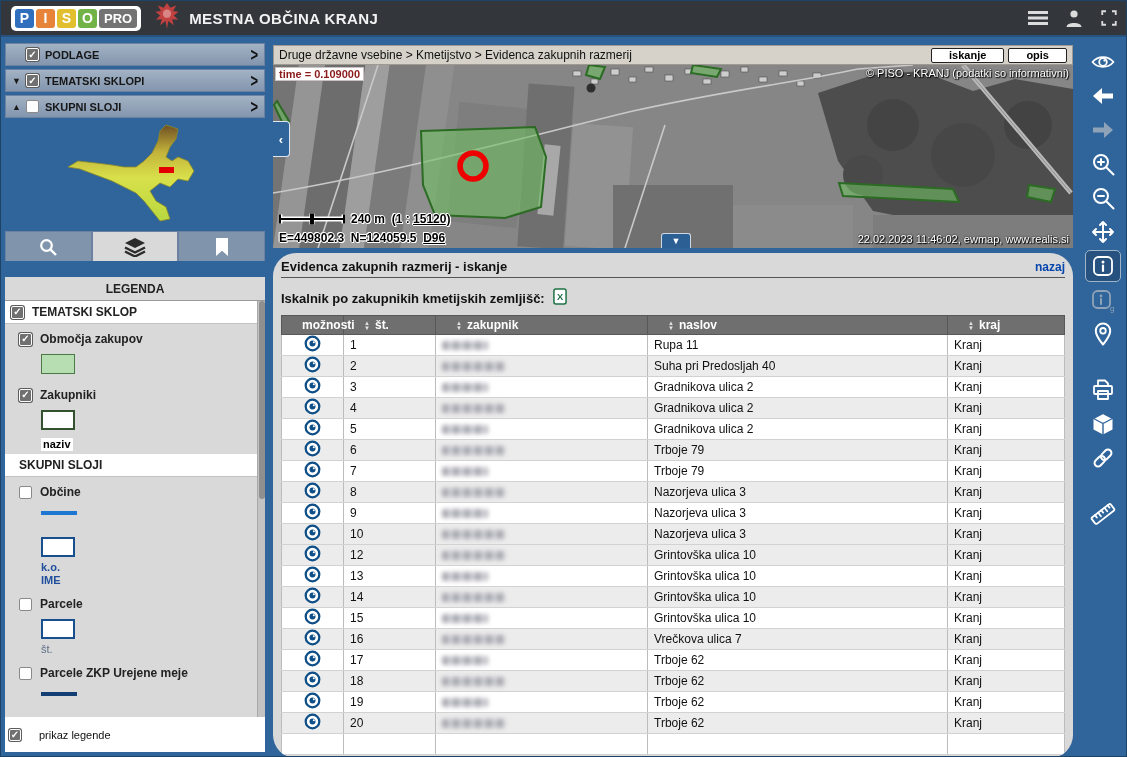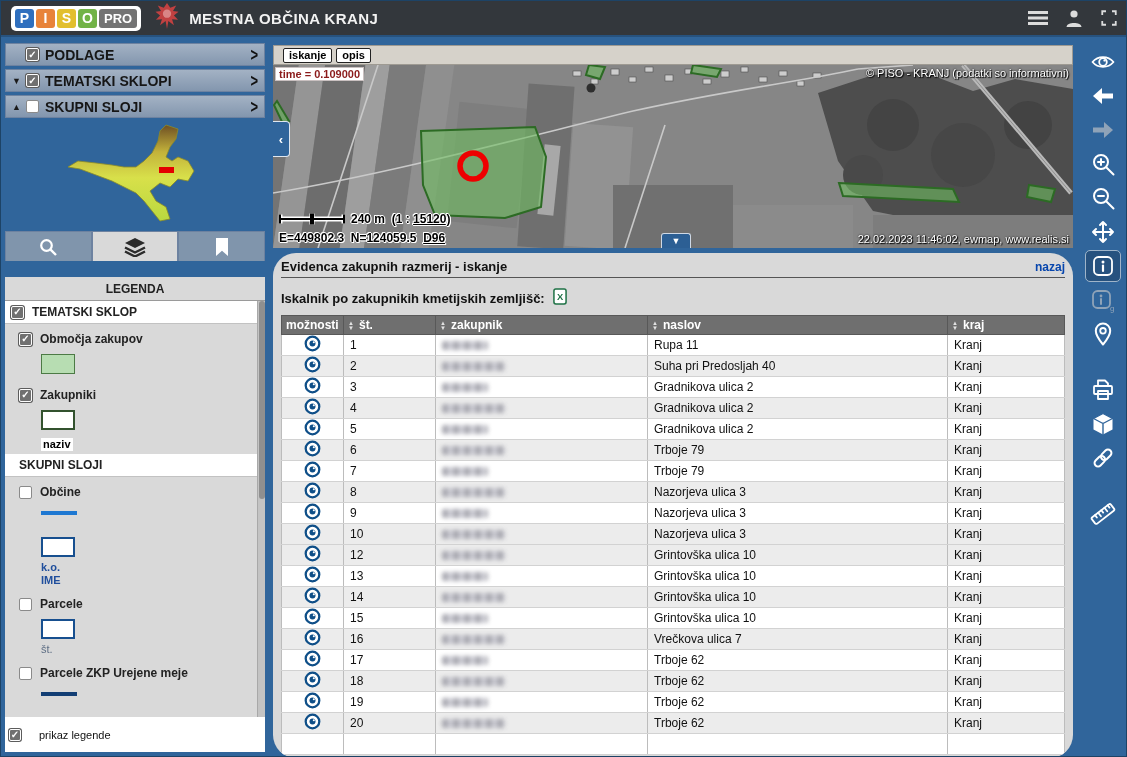--- a/index.html
+++ b/index.html
@@ -13,21 +13,21 @@
   #logo-pro { background:#737373; color:#fff; font-weight:bold; font-size:13px; border-radius:3px; height:19px; padding:0 5px; display:flex; align-items:center; }
   #coat-of-arms { margin-left:14px; }
   #muni-title { color:#f2f2f2; font-weight:bold; font-size:15px; letter-spacing:.4px; margin-left:10px; }
   #header-right { margin-left:auto; display:flex; align-items:center; gap:16px; }
   .hicon { cursor:pointer; display:flex; }
 
   
   #sidebar { position:absolute; left:0; top:36px; width:268px; height:721px; background:#30659b; padding:6px 4px 0 4px; }
   .side-panel { height:23px; margin-bottom:3px; background:linear-gradient(#a3b2c4,#8396ae); border:1px solid #6d82a0; display:flex; align-items:center; padding:0 6px; cursor:pointer; }
   .side-panel .tri { width:14px; font-size:9px; color:#1a1a1a; }
-  .side-panel .pl { font-weight:bold; font-size:14px; color:#161616; flex:1; margin-left:6px; }
+  .side-panel .pl { font-weight:bold; font-size:11px; color:#161616; flex:1; margin-left:6px; }
   .side-panel .chev { font-weight:bold; font-size:13px; color:#111; transform:scaleY(1.4); }
   .cb { width:13px; height:13px; background:#fff; border:1px solid #8a8a8a; display:inline-flex; align-items:center; justify-content:center; flex:0 0 auto; cursor:pointer; border-radius:2px; }
   .cb.checked { background:#707070; border-color:#fdfdfd; box-shadow:0 0 0 1px #5c5c5c; }
   .cb.checked::after { content:"✓"; color:#fff; font-size:10px; font-weight:bold; line-height:1; }
   #mini-map { height:104px; margin:2px 0 0 0; display:flex; align-items:center; justify-content:center; }
   #detail-row { height:18px; display:flex; align-items:center; justify-content:center; gap:6px; color:#fff; font-size:11px; }
   #side-tabs { display:flex; margin-top:6px; }
   .side-tab { flex:1; height:30px; background:#8095ac; border:1px solid #6d82a0; border-bottom:none; display:flex; align-items:center; justify-content:center; cursor:pointer; }
   .side-tab.active { background:#d9d9d9; }
   #legend-wrap { position:absolute; left:4px; right:4px; top:240px; bottom:26px; background:#d9d9d9; overflow:hidden; }
@@ -45,41 +45,41 @@
   .leg-sub.muted { color:#5f6f85; }
   #legend-scrollbar { position:absolute; right:0; top:24px; bottom:0; width:8px; background:#c3c3c3; border-left:1px solid #a8a8a8; }
   #legend-scrollbar .thumb { position:absolute; top:0; left:1px; width:6px; height:46%; background:#8f8f8f; border-radius:3px; }
   #show-legend-bar { position:absolute; left:4px; right:4px; bottom:6px; height:35px; background:#fff; display:flex; align-items:center; gap:18px; padding:0 4px; font-size:11px; color:#111; }
   #show-legend-bar .cb { width:12px; height:12px; }
 
   
   #content { position:absolute; left:268px; top:36px; width:808px; height:721px; }
   #breadcrumb-bar { position:absolute; left:4px; top:8px; width:800px; height:20px; background:#d6d2ca; border:1px solid #9e9a92; display:flex; align-items:center; padding:0 5px; font-size:12px; color:#111; }
   #breadcrumb-bar .crumbs { flex:1; white-space:nowrap; overflow:hidden; }
-  .bc-btn { background:#fff; border:1px solid #222; border-radius:2px; font-size:11px; font-weight:bold; padding:0 5px; height:15px; line-height:13px; margin-left:4px; cursor:pointer; }
+  .bc-btn { background:#fff; border:1px solid #222; border-radius:2px; font-size:11px; font-weight:bold; padding:0 17px; height:15px; line-height:13px; margin-left:4px; cursor:pointer; }
 
   #map-area { position:absolute; left:4px; top:28px; width:800px; height:183px; overflow:hidden; cursor:crosshair; background:#868686; }
   .map-overlay { position:absolute; font-size:11px; pointer-events:none; }
   #time-overlay { left:2px; top:2px; background:#fff; border:1px solid #c9c0c0; color:#8b1a1a; font-weight:bold; padding:0 3px; font-size:11px; pointer-events:auto; }
   #copyright-overlay { right:4px; top:2px; color:#fff; text-shadow:0 0 2px #000,1px 1px 1px #000; font-size:11px;padding-left:38px; }
   #timestamp-overlay { right:4px; bottom:3px; color:#fff; text-shadow:0 0 2px #000,1px 1px 1px #000; font-size:11px; }
   #scale-overlay { left:6px; bottom:22px; display:flex; align-items:center; gap:6px; color:#000; font-weight:bold; font-size:12px; text-shadow:-1px 0 #fff,1px 0 #fff,0 -1px #fff,0 1px #fff,1px 1px #fff,-1px -1px #fff; pointer-events:auto; }
   #coords-overlay { left:6px; bottom:3px; color:#000; font-weight:bold; font-size:12px; text-shadow:-1px 0 #fff,1px 0 #fff,0 -1px #fff,0 1px #fff,1px 1px #fff,-1px -1px #fff; pointer-events:auto; }
   .ulink { text-decoration:underline; cursor:pointer; }
   #map-collapse { position:absolute; left:0; top:56px; width:17px; height:36px; background:#30659b; border:1px solid #dfe7f0; border-left:none; border-radius:0 4px 4px 0; color:#fff; font-weight:bold; display:flex; align-items:center; justify-content:center; font-size:13px; cursor:pointer; }
   #map-tab-down { position:absolute; left:388px; bottom:0; width:30px; height:15px; background:#2c5f94; border:1px solid #cfd9e6; border-bottom:none; border-radius:3px 3px 0 0; color:#fff; display:flex; align-items:center; justify-content:center; font-size:9px; cursor:pointer; }
 
   #results-panel { position:absolute; left:4px; top:216px; width:800px; height:505px; background:#d9d9d9; padding:6px 8px 0 8px; overflow:hidden;border-radius:23px; }
   #results-titlebar { display:flex; align-items:baseline; border-bottom:1px solid #555; padding-bottom:3px; }
   #results-title { font-weight:bold; font-size:13px; color:#111; flex:1; }
   #back-link { color:#0645ad; font-weight:bold; font-size:12px; text-decoration:none; cursor:pointer; }
   #search-row { display:flex; align-items:center; gap:8px; margin:10px 0 6px 0; }
   #search-title { font-weight:bold; font-size:13px; color:#111; }
   table { border-collapse:collapse; width:784px; table-layout:fixed; background:#fff; }
-  th { background:#6f6f6f; color:#fff; font-size:12px; font-weight:bold; text-align:left; height:19px; padding:0 4px; border:1px solid #585858; white-space:nowrap; }
+  th { background:#6f6f6f; color:#fff; font-size:12px; font-weight:bold; text-align:left; height:19px; padding:0 20px; border:1px solid #585858; white-space:nowrap; }
   th .sort { display:inline-flex; flex-direction:column; font-size:6px; line-height:5px; color:#e3e3e3; margin-right:5px; vertical-align:middle; }
   td { font-size:12px; color:#111; height:21px; padding:0 6px; border-left:1px solid #bcbcbc; border-right:1px solid #bcbcbc; border-bottom:1px solid #d2d2d2; white-space:nowrap; overflow:hidden; }
   tr.even td { background:#ececec; }
   td.opts { text-align:center; padding:0; }
   .blur-name { display:inline-block; height:9px; border-radius:2px; background:repeating-linear-gradient(90deg,#9d9da6 0 6px,#c7c7cf 6px 11px); filter:blur(2px); opacity:.85; vertical-align:middle; }
 
   
   #toolbar { position:absolute; left:1076px; top:36px; width:51px; height:721px; background:#30659b; display:flex; flex-direction:column; align-items:center; padding-top:10px; }
   .tool { width:34px; height:30px; display:flex; align-items:center; justify-content:center; margin-bottom:4px; cursor:pointer; border-radius:4px; }
   .tool.active { background:rgba(0,0,0,.18); outline:1px solid #9fb4c9; }
@@ -242,20 +242,21 @@
 
   <div id="show-legend-bar">
     <span class="cb checked"></span>
     <span>prikaz legende</span>
   </div>
 </div>
 
 <div id="content">
 
   <div id="breadcrumb-bar">
+    <span class="crumbs">Druge državne vsebine &gt; Kmetijstvo &gt; Evidenca zakupnih razmerij</span>
     <button class="bc-btn">iskanje</button>
     <button class="bc-btn">opis</button>
   </div>
 
   <div id="map-area">
     <svg width="800" height="183" viewBox="0 0 800 183" preserveAspectRatio="none">
       <rect width="800" height="183" fill="#868686"></rect>
 
       <g transform="rotate(8 100 90)">
         <rect x="-20" y="-30" width="34" height="260" fill="#747474"></rect>

